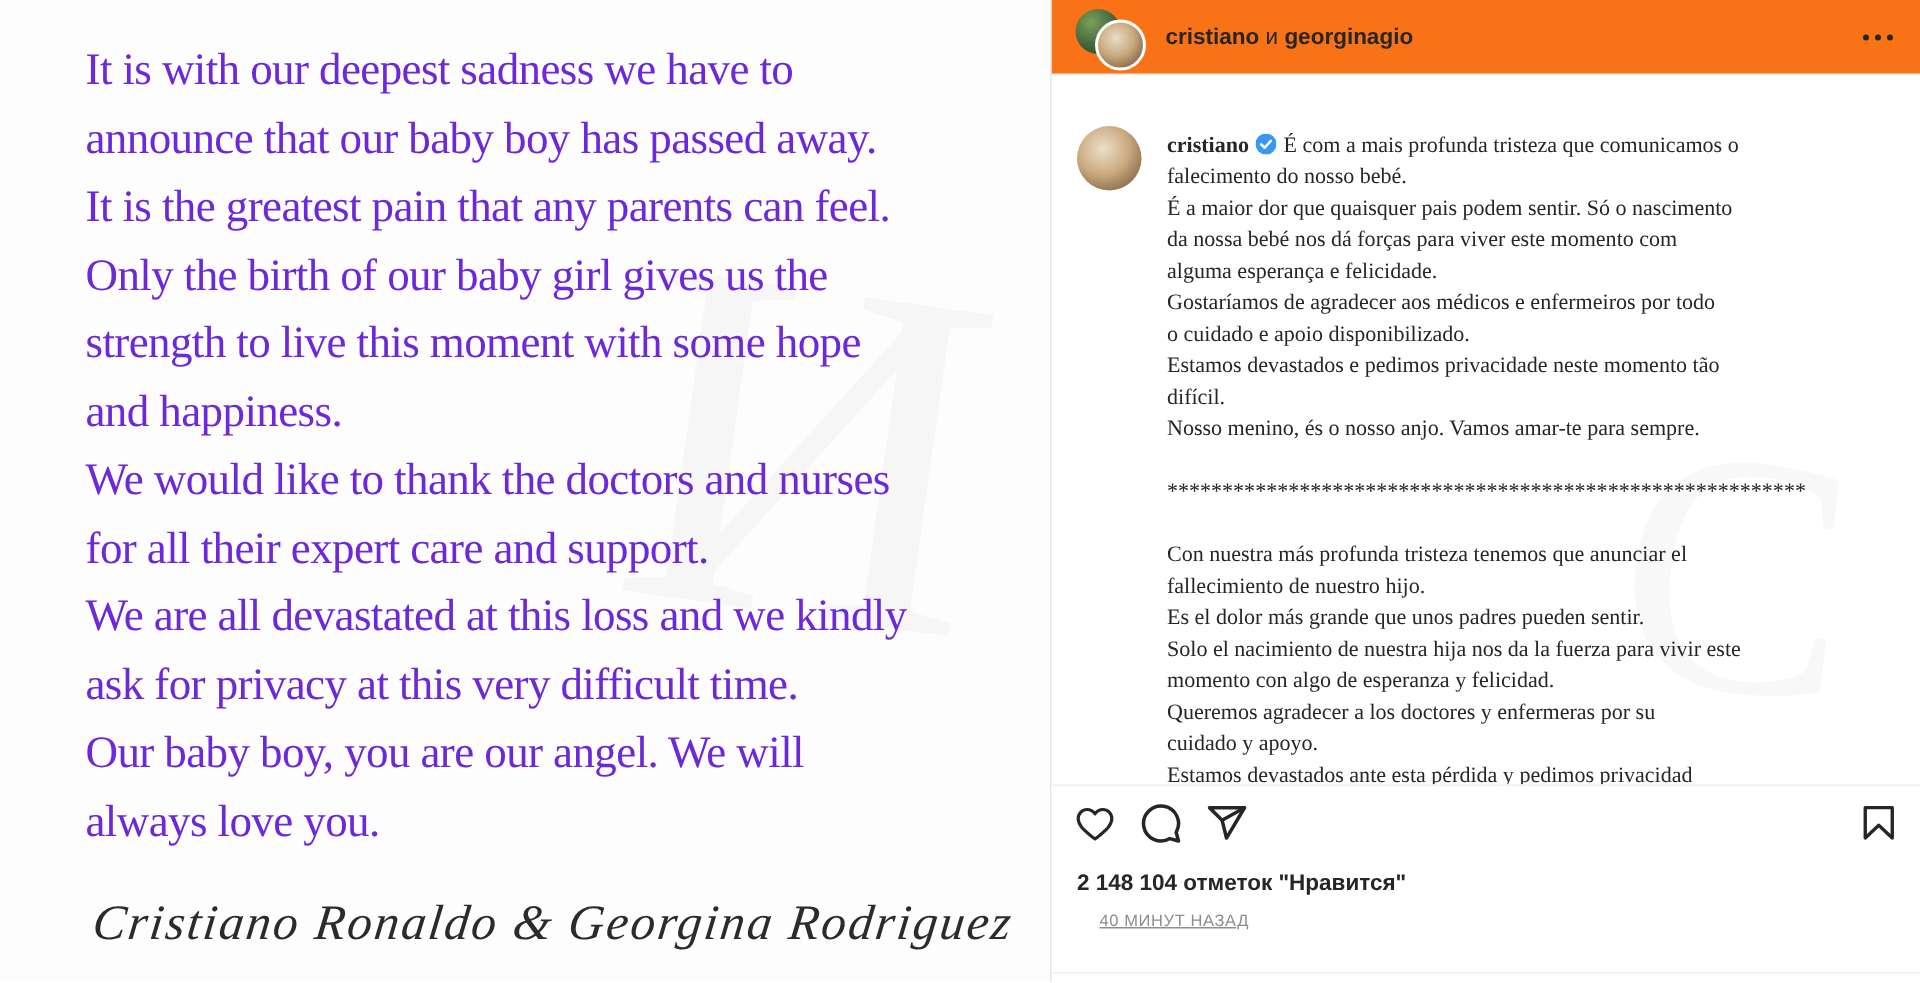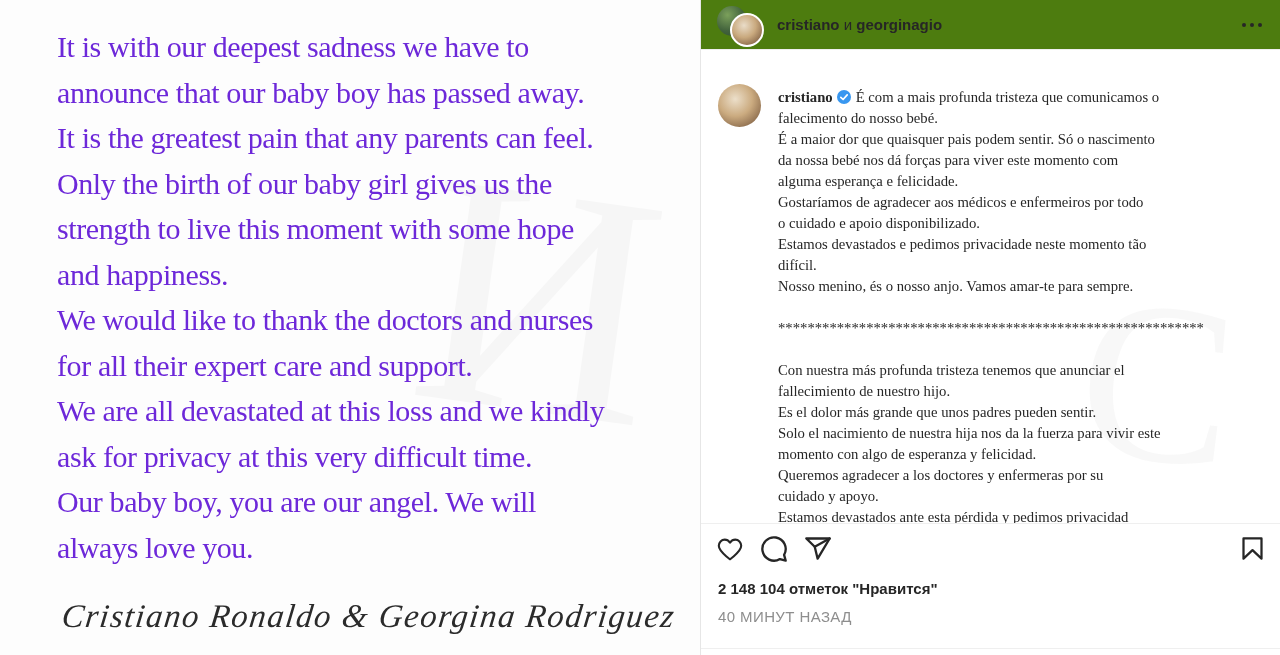--- a/index.html
+++ b/index.html
@@ -24,21 +24,21 @@
   .wm { position:absolute; font-family:"Liberation Serif", serif; pointer-events:none; }
   .wm-photo { left:420px; top:110px; font-size:330px; color:rgba(120,120,120,0.055); transform:rotate(8deg); }
   .wm-panel { left:380px; top:250px; font-size:230px; color:rgba(120,120,120,0.05); transform:rotate(6deg); }
 
   
   .panel { position:relative; width:580px; height:655px; background:#fff;
            border-left:1px solid #e6e6e6; overflow:hidden; color:#262626; }
 
   .ig-header { position:absolute; top:0; left:0; right:0; height:50px;
                border-bottom:1px solid #efefef; display:flex; align-items:center;
-               padding:0 16px; background:#4d7c0f; z-index:3; }
+               padding:0 16px; background:#f97316; z-index:3; }
   .avatar-pair { position:relative; width:48px; height:40px; margin-right:12px; flex:0 0 auto; }
   .avatar-back { position:absolute; left:0; top:1px; width:30px; height:30px; border-radius:50%;
                  background:radial-gradient(circle at 35% 30%, #7ba05b 0%, #42633c 55%, #2c4a2e 100%); }
   .avatar-front { position:absolute; left:13px; top:8px; width:34px; height:34px; border-radius:50%;
                   border:2px solid #fff;
                   background:radial-gradient(circle at 40% 35%, #e9dcc8 0%, #c9a97e 45%, #8a6a4c 80%, #6d4f36 100%); }
   .header-names { font-size:15px; }
   .header-names .bold { font-weight:700; }
   .header-names .conn { font-weight:400; }
   .spacer { flex:1; }
@@ -55,22 +55,22 @@
   .cap-body { white-space:pre-line; }
 
   .actions { position:absolute; top:523px; left:0; right:0; height:57px;
              border-top:1px solid #efefef; display:flex; align-items:flex-start;
              gap:16px; padding:11px 14px 0 15px; background:#fff; }
   .icon-btn { cursor:pointer; display:block; }
   .icon-btn svg { display:block; }
   .save-slot { margin-left:auto; }
 
   .likes { position:absolute; left:17px; top:580px; font-size:15px; font-weight:700; color:#262626; }
-  .time  { position:absolute; left:17px; top:608px; font-size:15px; letter-spacing:0.4px;
-           color:#8e8e8e; text-transform:uppercase; }
+  .time  { position:absolute; left:32px; top:608px; font-size:11px; letter-spacing:0.4px;
+           color:#8e8e8e; text-transform:uppercase;text-decoration:underline; }
   .bottom-divider { position:absolute; left:0; right:0; top:648px; height:1px; background:#efefef; }
 </style>
 </head>
 <body>
 
 <div class="photo">
   <div class="wm wm-photo">И</div>
   <div class="statement">It is with our deepest sadness we have to
 announce that our baby boy has passed away.
 It is the greatest pain that any parents can feel.

